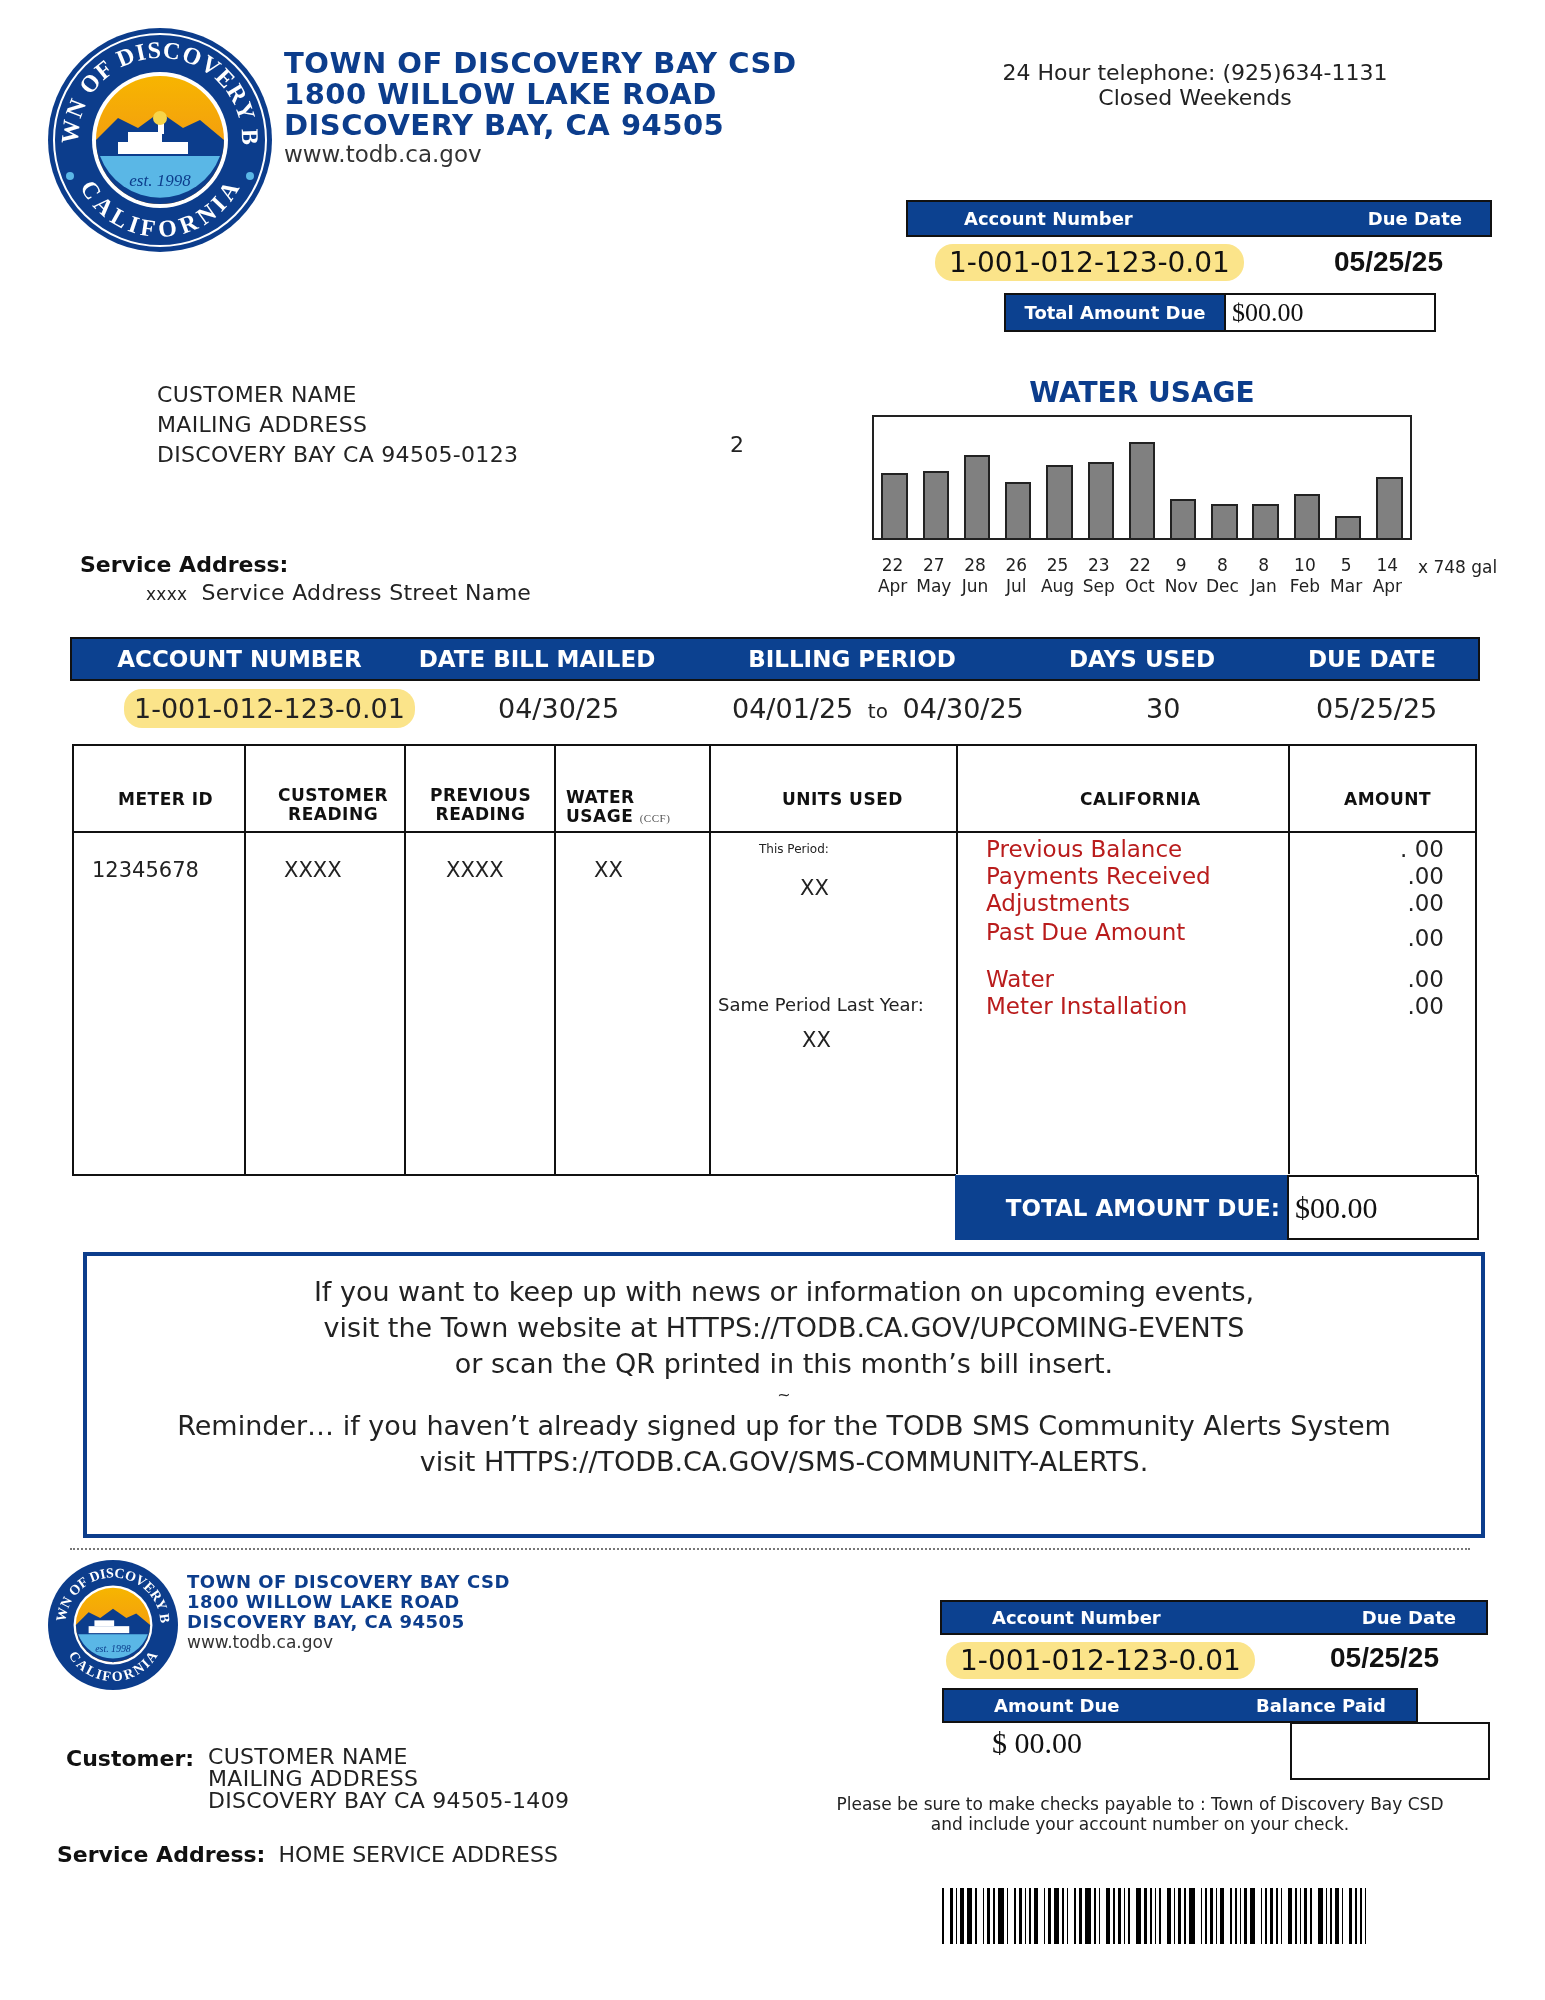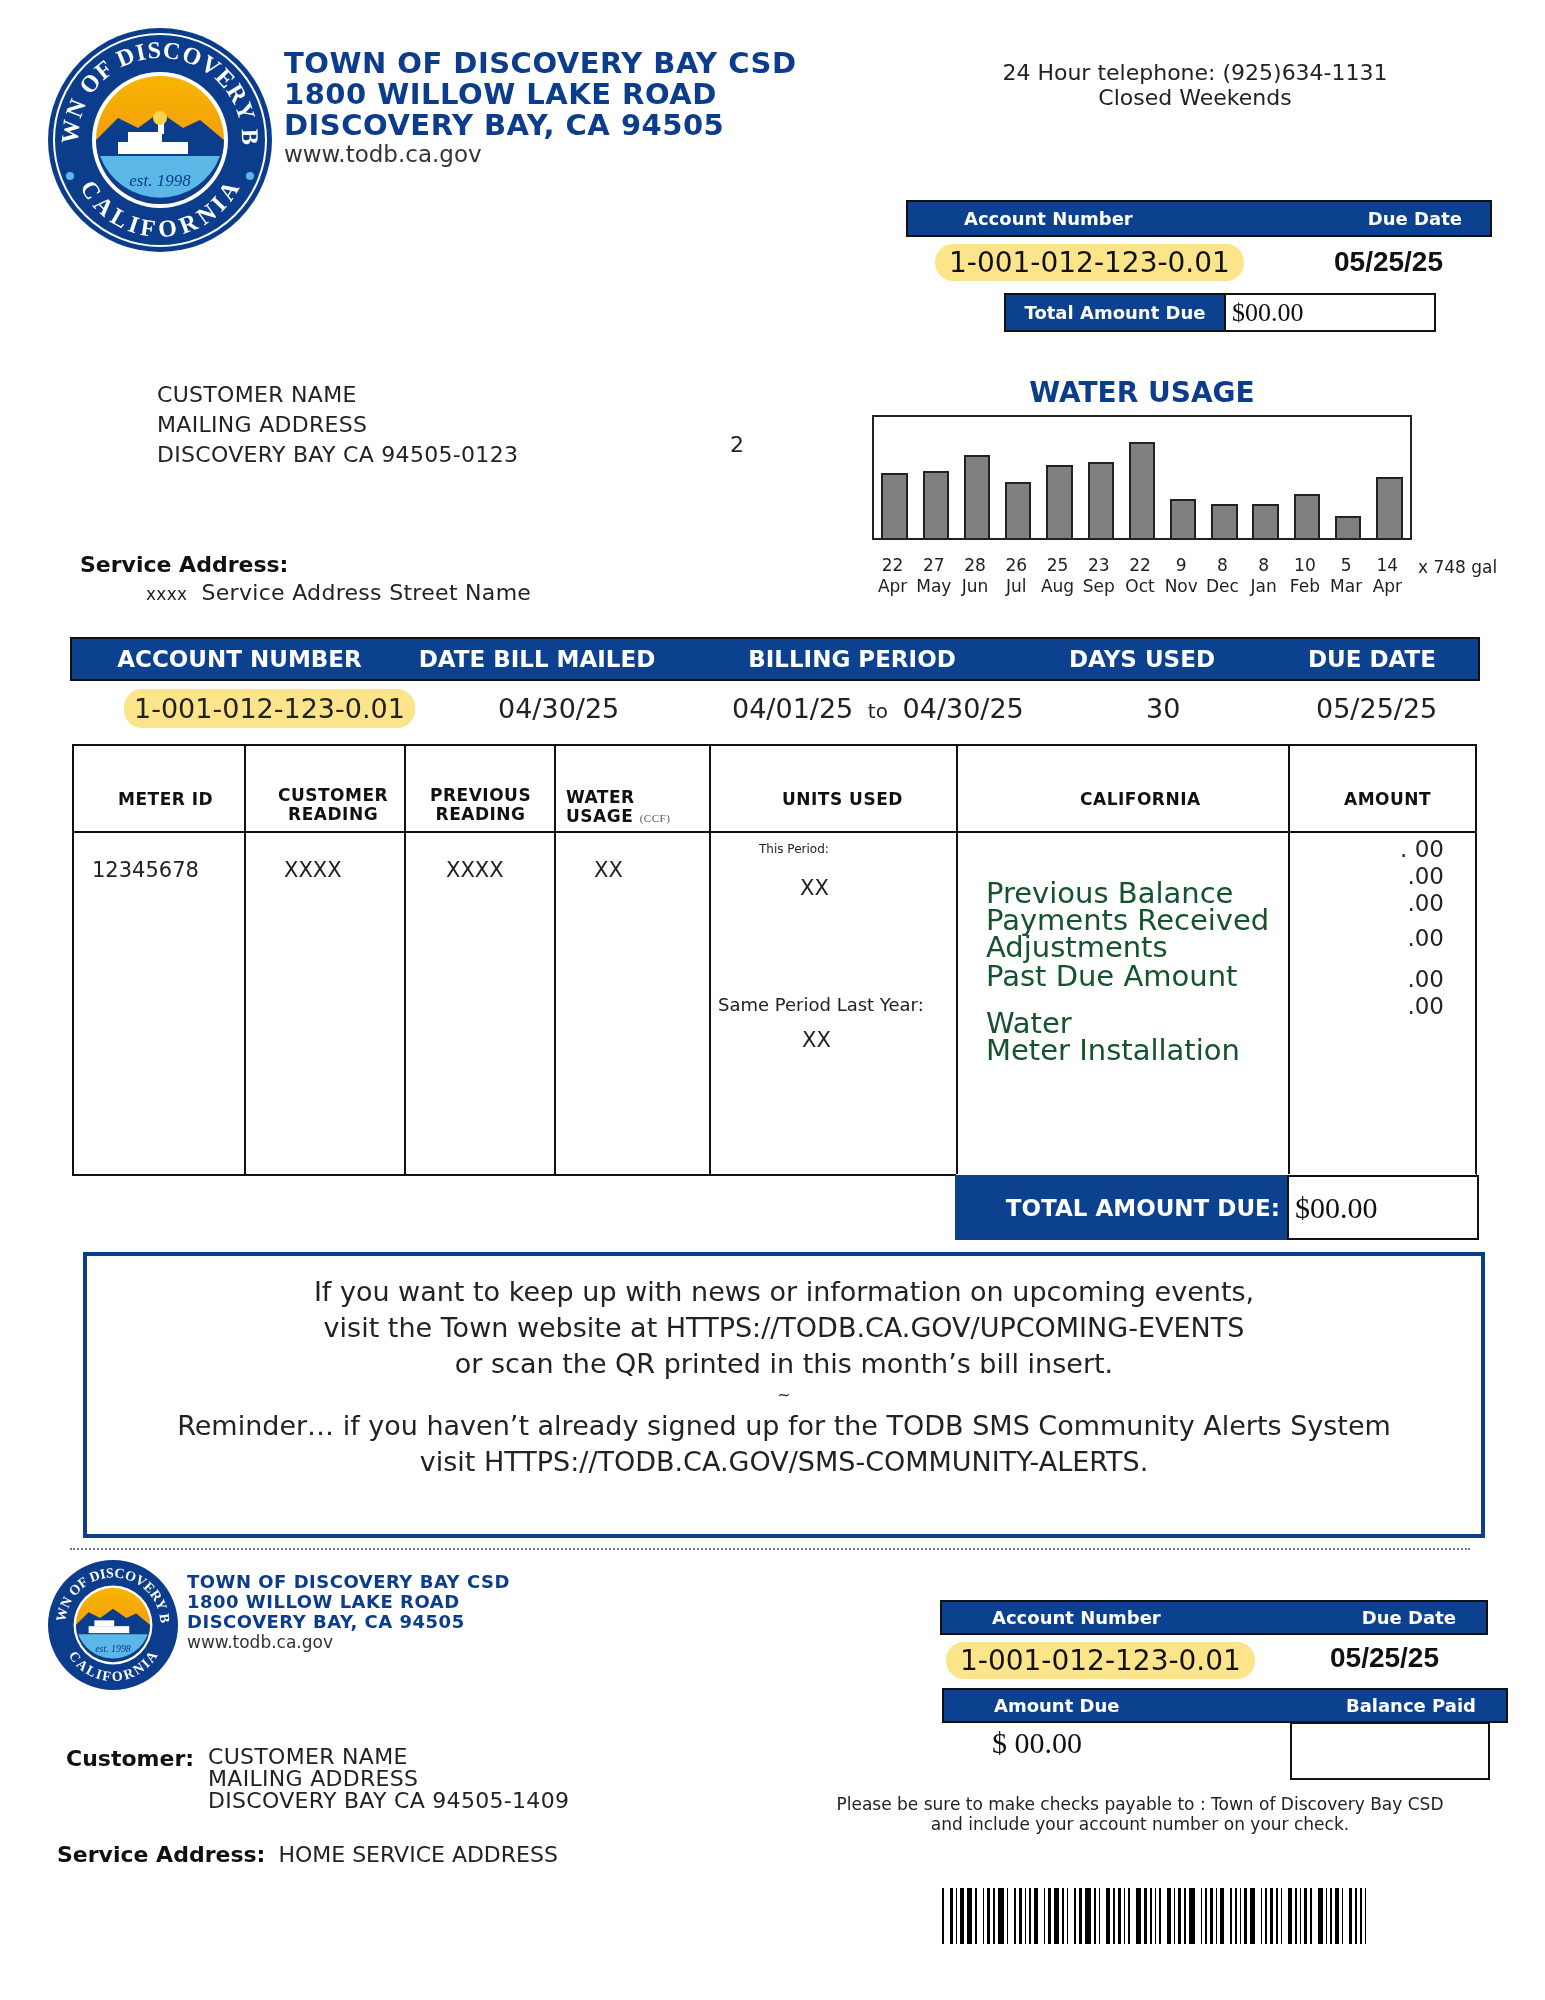--- a/index.html
+++ b/index.html
@@ -42,21 +42,21 @@
   
   .band { display: flex; align-items: center; font-size: 23px; border: 2px solid #111; }
   .band span { position: absolute; text-align: center; }
   .band-vals { font-size: 27px; color: #222; }
 
   
   .tbl { border: 2px solid #111; }
   .col { position: absolute; top: 0; bottom: 0; border-left: 2px solid #111; }
   .th { position: absolute; font-weight: bold; font-size: 17px; line-height: 19px; letter-spacing: 0.5px; color: #111; }
   .td { position: absolute; font-size: 21px; color: #222; }
-  .desc { font-size: 29px; line-height: 27px; color: #14532d; margin-top: 44px; }
+  .desc { font-size: 23px; line-height: 27px; color: #b91c1c; }
   .amt { font-size: 23px; line-height: 27px; color: #222; text-align: right; }
 
   .total-label { font-size: 23px; display: flex; align-items: center; justify-content: flex-end; padding-right: 8px; }
   .total-box { border: 2px solid #111; font-size: 30px; display: flex; align-items: center; padding-left: 6px; }
 
   
   .notice { border: 4px solid #0c3d8c; text-align: center; font-size: 27px; color: #222; line-height: 36px; padding-top: 18px; }
 
   .dotted { border-top: 2px dotted #777; }
 
@@ -323,21 +323,21 @@
   <div class="co-web" style="font-size:17px;line-height:20px;">www.todb.ca.gov</div>
 </div>
 
 <div class="abs hdrbar stub-hdr" style="left:940px;top:1600px;width:548px;height:35px;">
   <span>Account Number</span>
   <span>Due Date</span>
 </div>
 <div class="abs hl acct-val" style="left:946px;top:1642px;">1-001-012-123-0.01</div>
 <div class="abs due-val cond" style="left:1330px;top:1642px;">05/25/25</div>
 
-<div class="abs hdrbar stub-hdr" style="left:942px;top:1688px;width:566px;height:35px;gap:28px;">
+<div class="abs hdrbar stub-hdr" style="left:942px;top:1688px;width:476px;height:35px;gap:28px;">
   <span>Amount Due</span>
   <span>Balance Paid</span>
 </div>
 <div class="abs serif" style="left:992px;top:1726px;font-size:30px;">$ 00.00</div>
 <div class="abs paid-box" style="left:1290px;top:1722px;width:200px;height:58px;"></div>
 
 <div class="abs note" style="left:780px;top:1794px;width:720px;">
   <div>Please be sure to make checks payable to : Town of Discovery Bay CSD</div>
   <div>and include your account number on your check.</div>
 </div>

